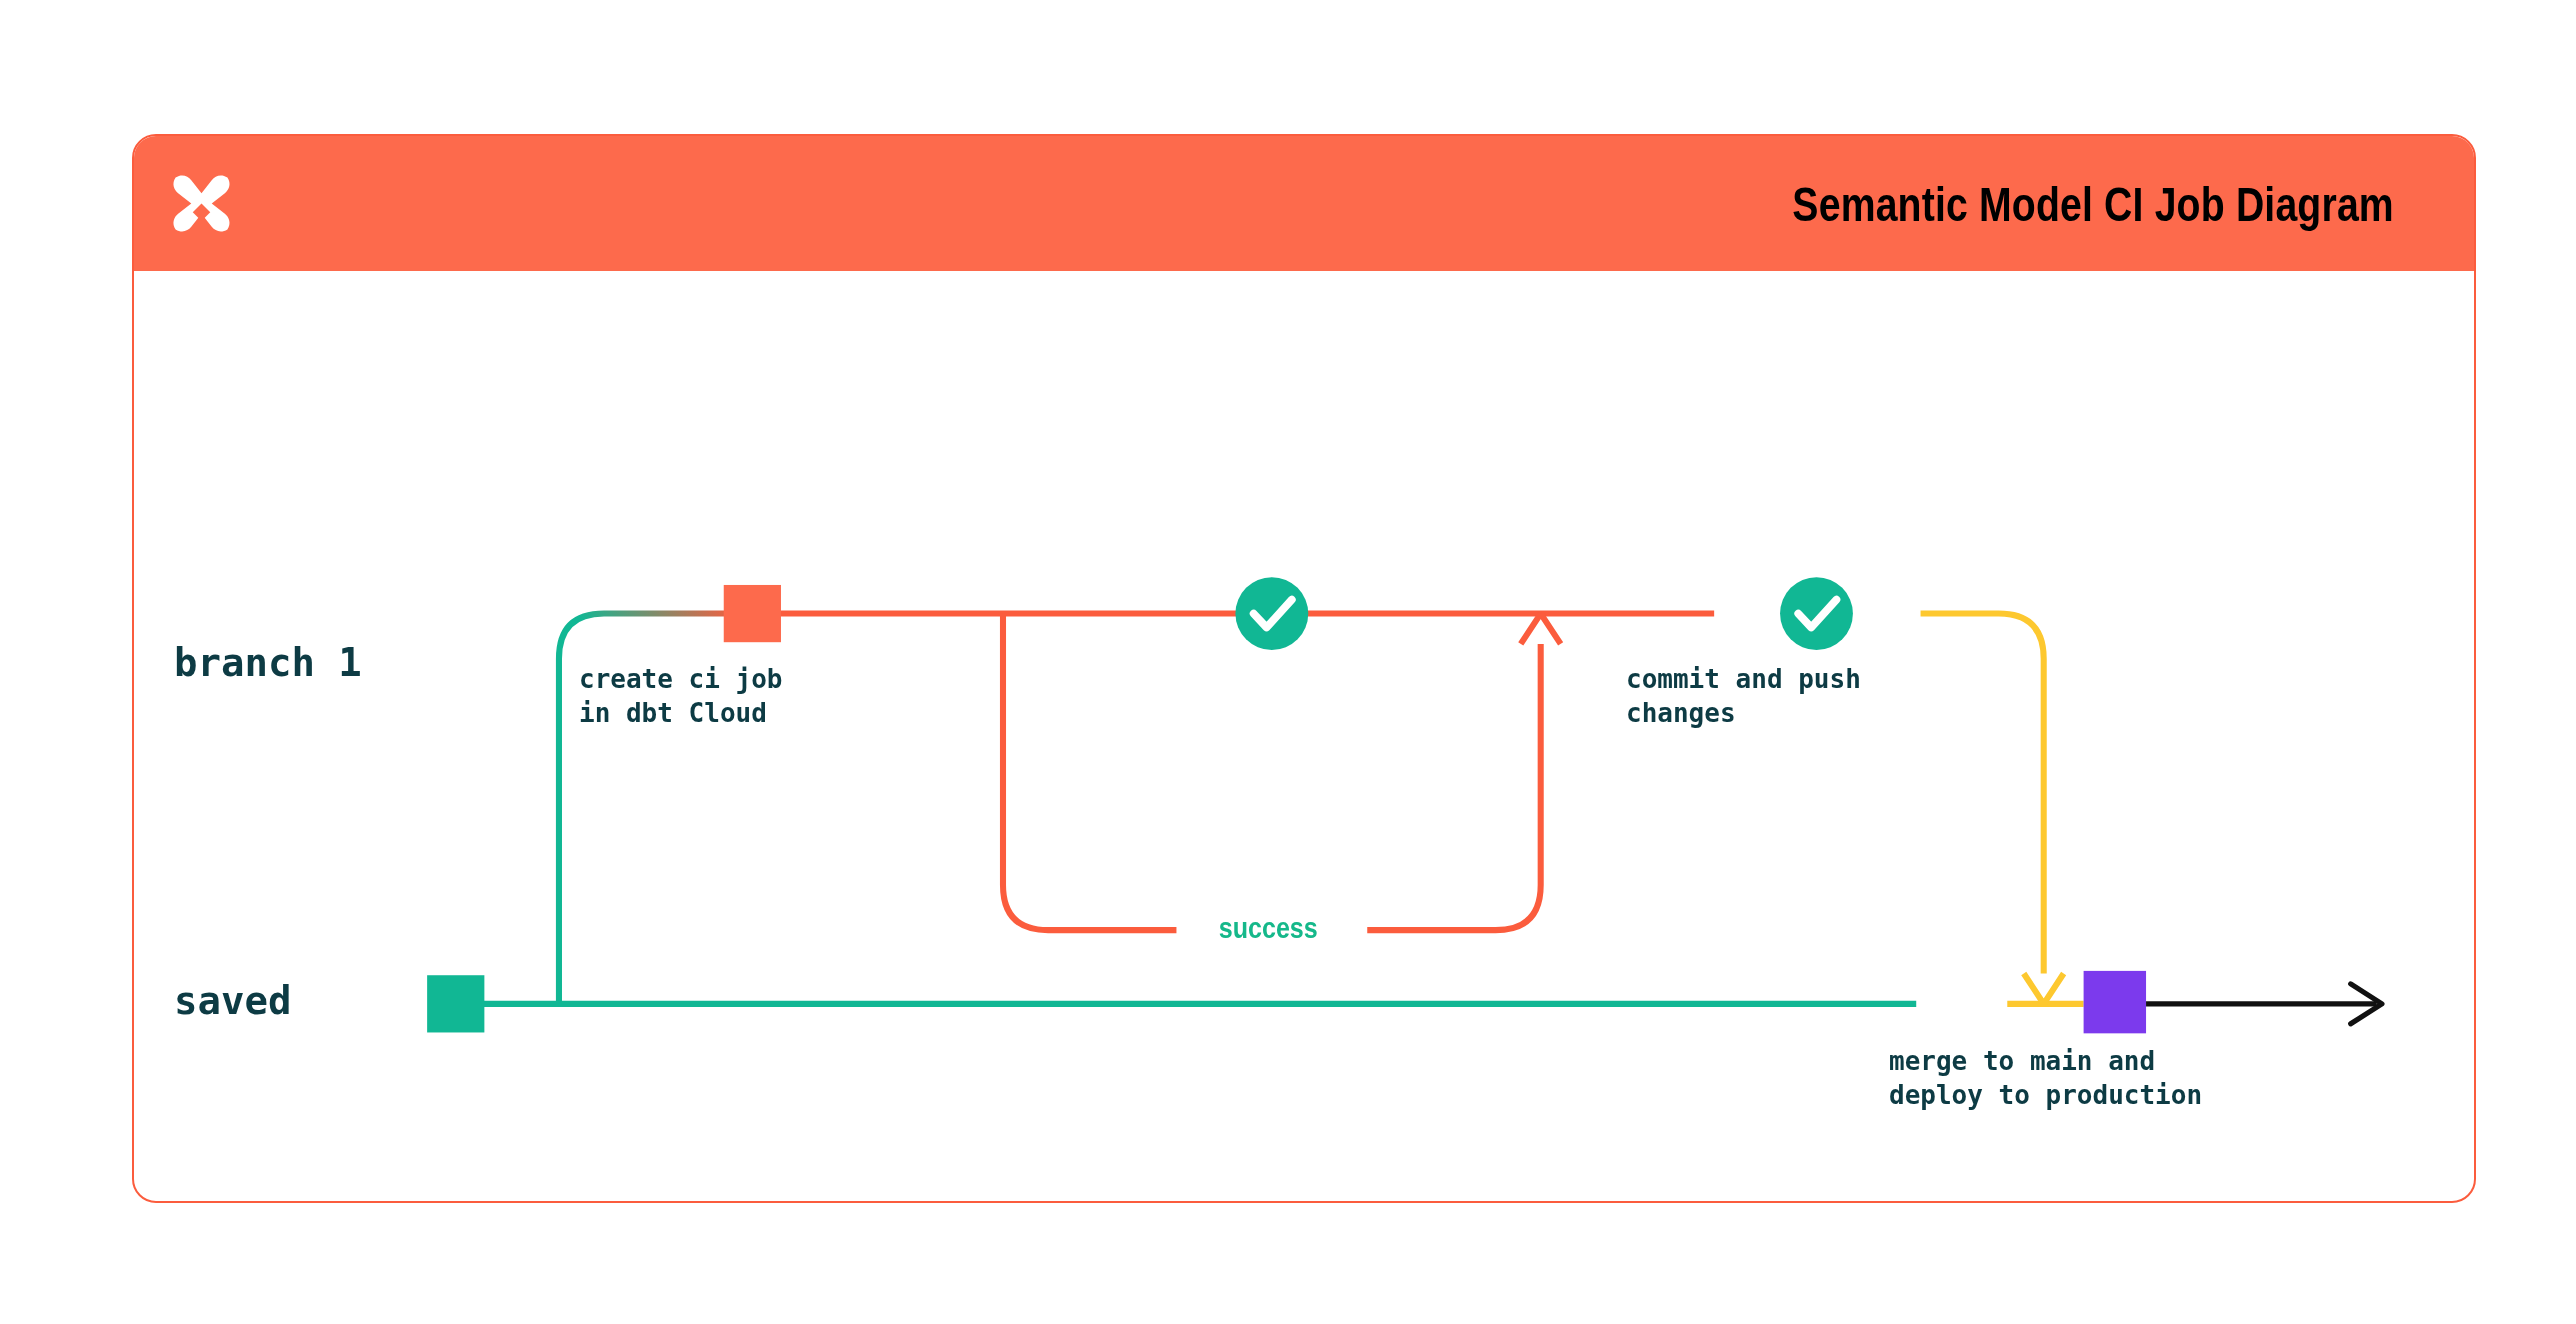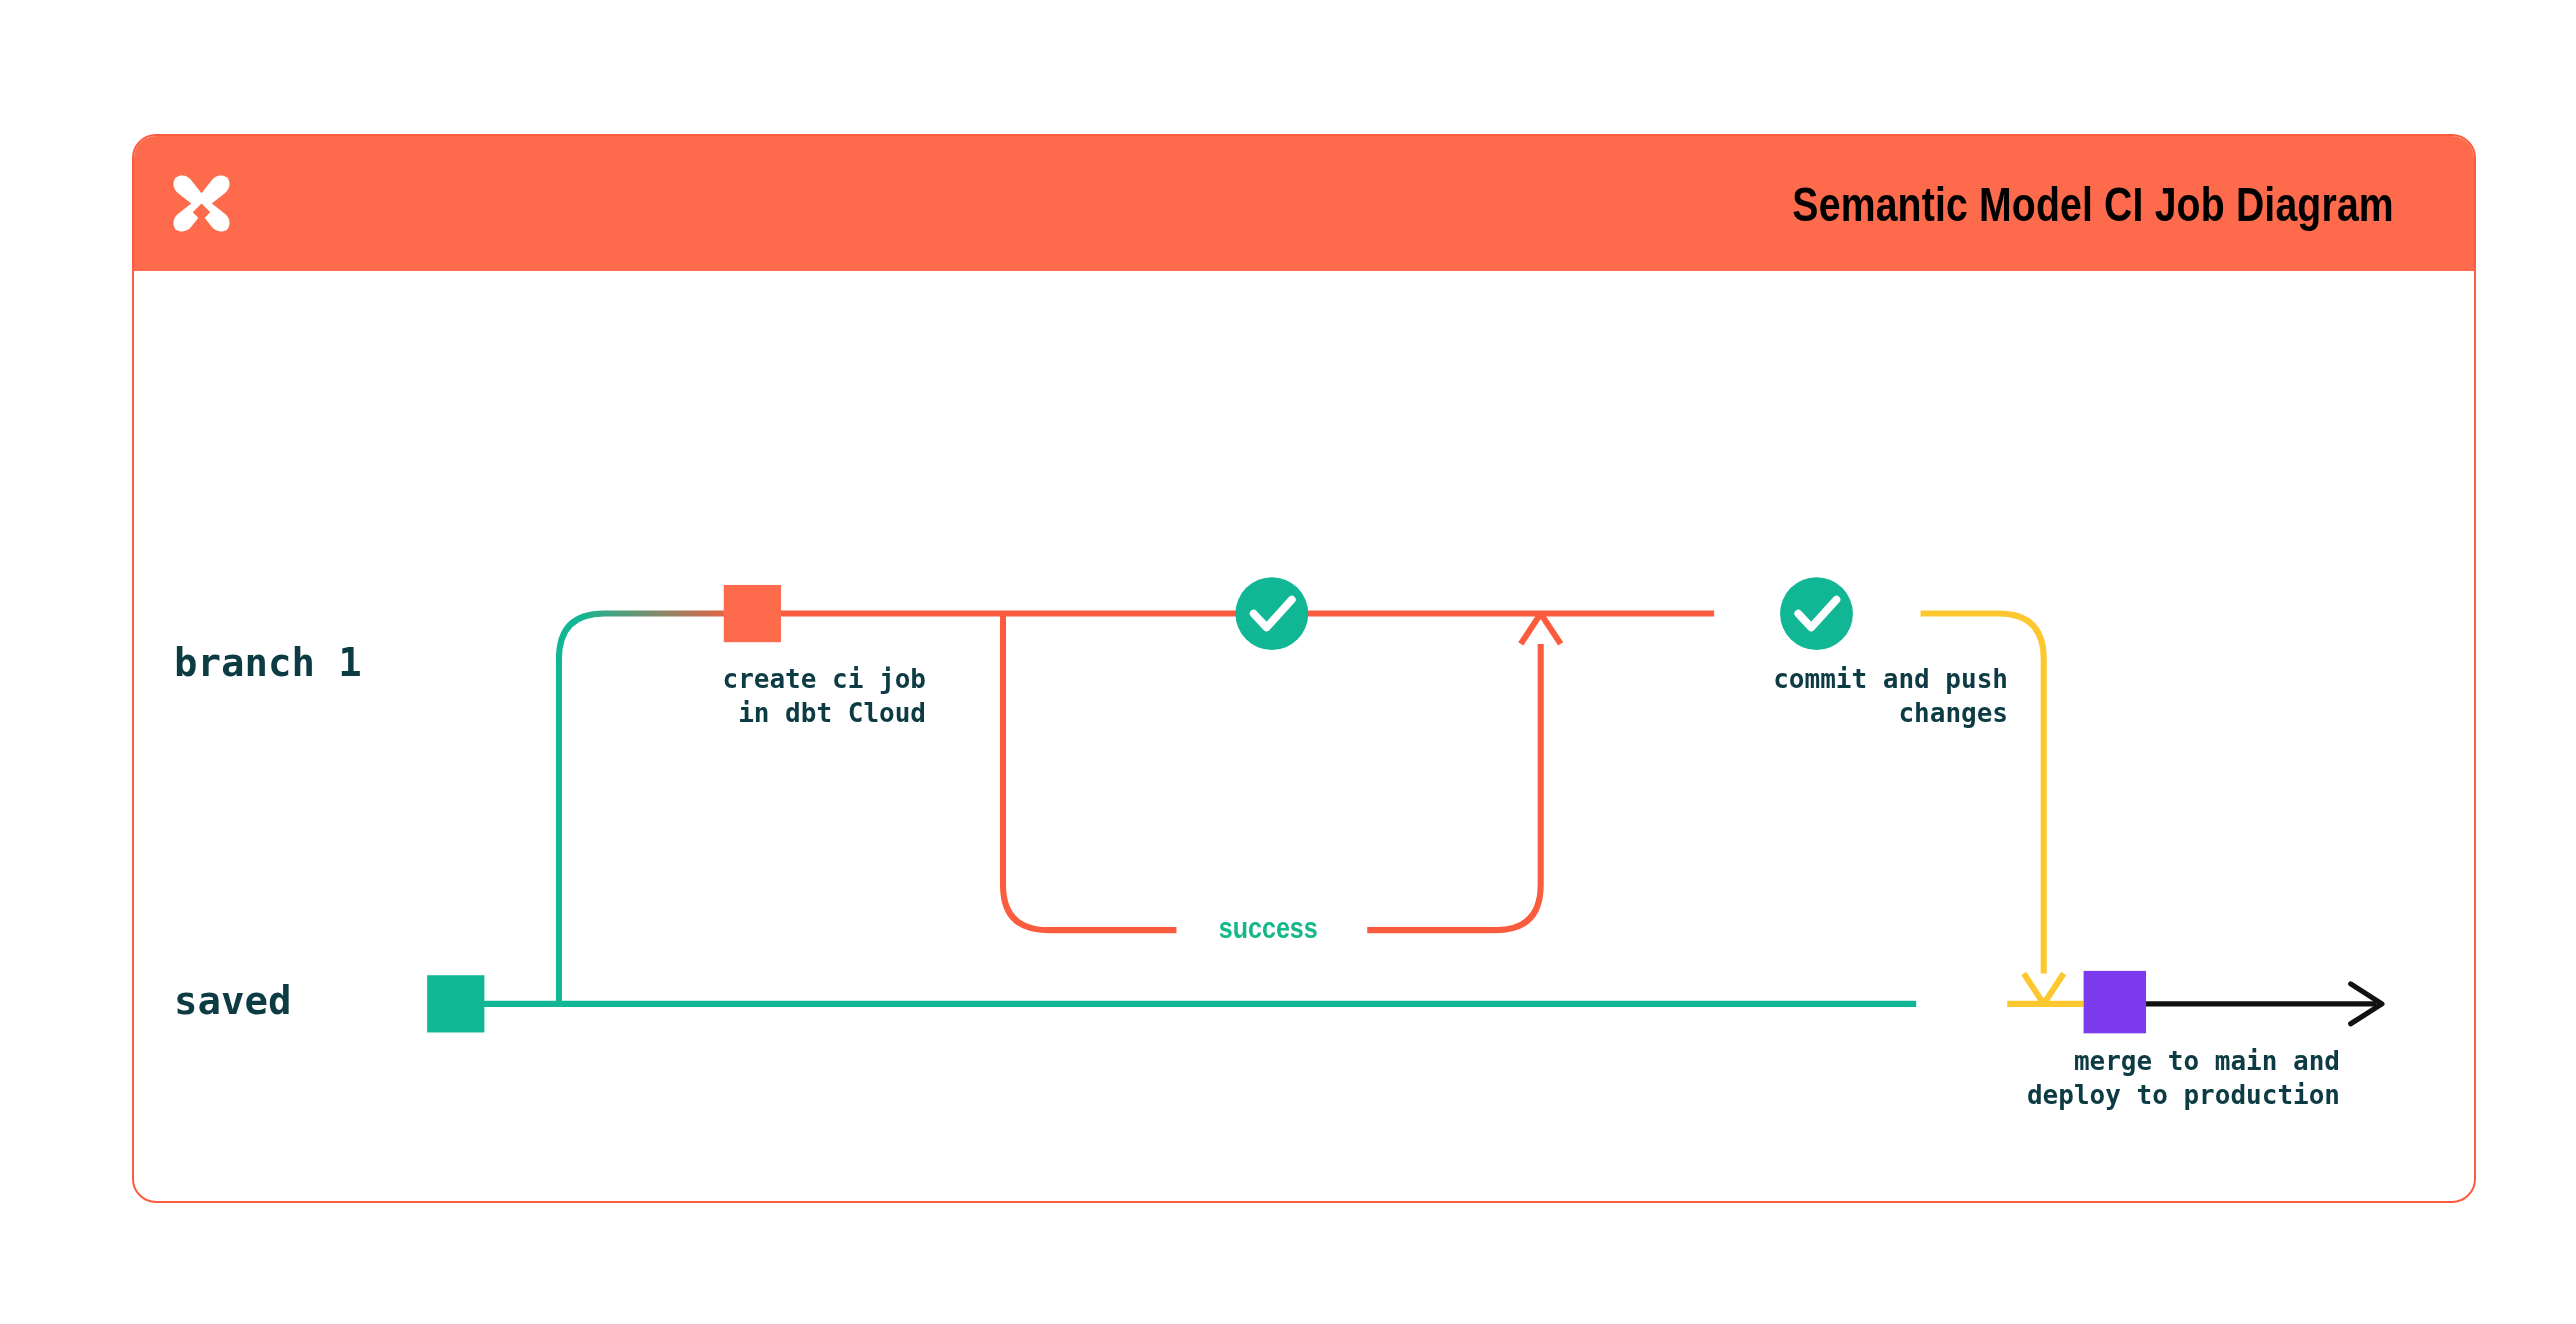--- a/index.html
+++ b/index.html
@@ -84,21 +84,21 @@
     height: 928px;
   }
   
   .lbl {
     position: absolute;
     font-family: "DejaVu Sans Mono", "Liberation Mono", monospace;
     font-weight: 700;
     color: #0d3b44;
     line-height: 1.30;
     white-space: pre;
-    text-align: right;
+    text-align: left;
   }
   .branch-name {
     position: absolute;
     font-family: "DejaVu Sans Mono", "Liberation Mono", monospace;
     font-weight: 700;
     color: #0d3b44;
     font-size: 39px;
     white-space: pre;
   }
   .lbl-node { font-size: 26px; }

